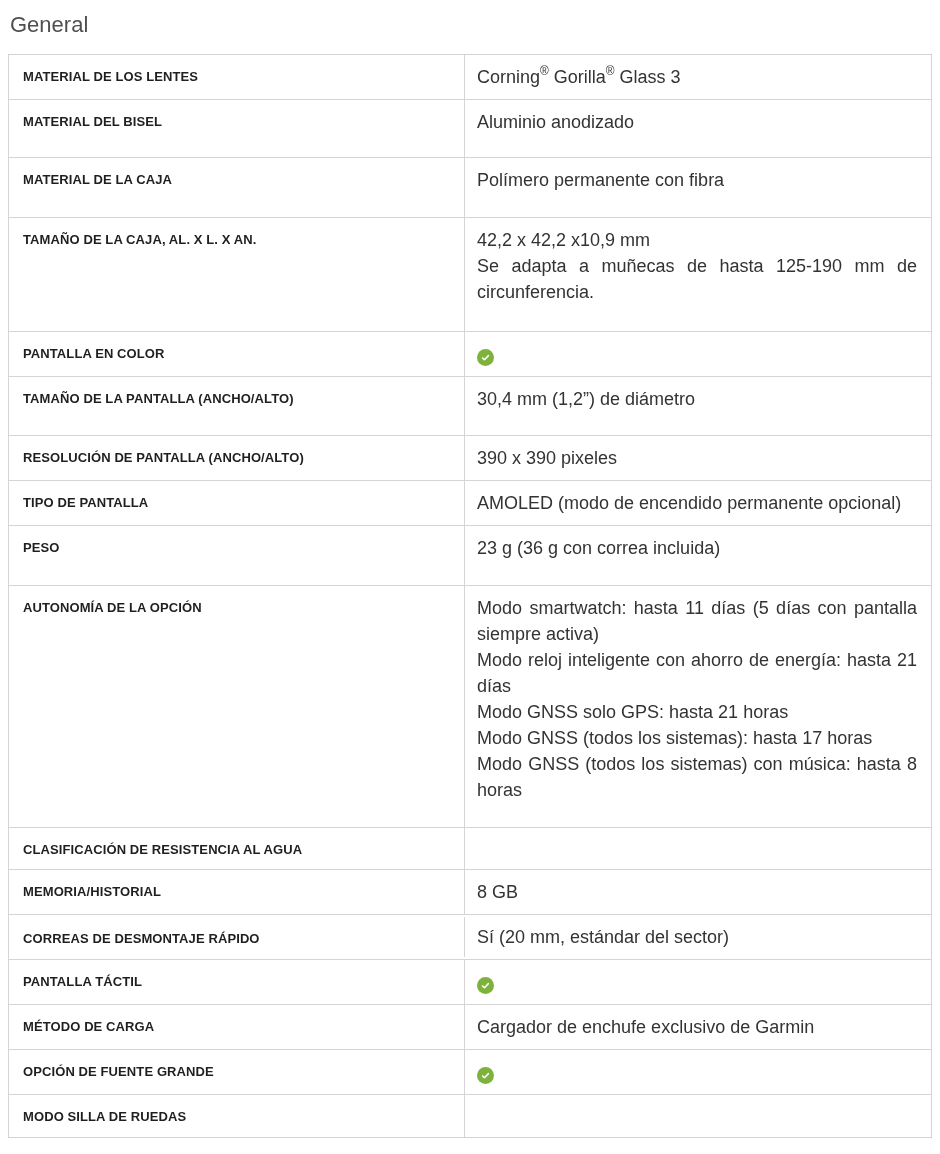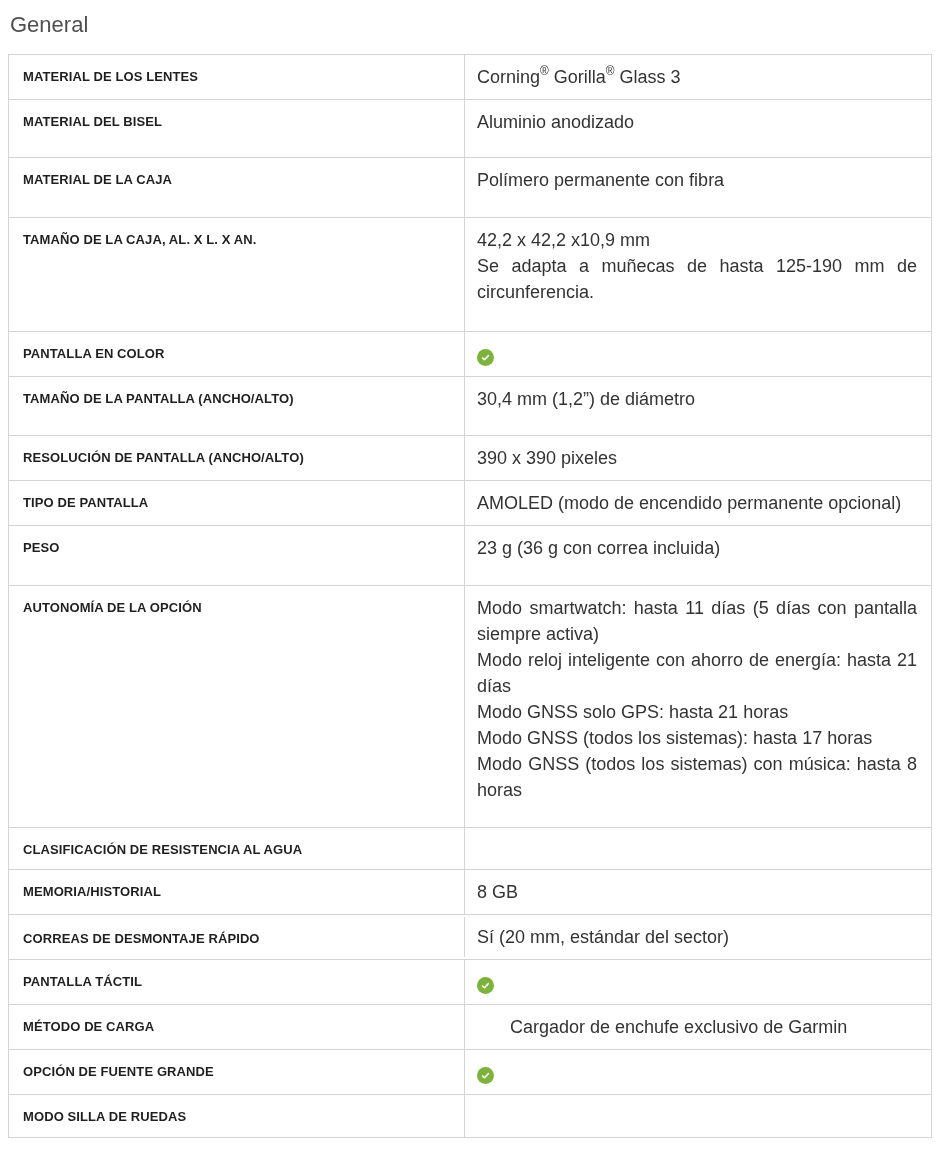--- a/index.html
+++ b/index.html
@@ -166,21 +166,21 @@
         </div>
       </div>
       <div class="row" style="min-height: 42px;">
         <div class="cell label-cell">PANTALLA TÁCTIL</div>
         <div class="cell value-cell"><span class="check" style="background: rgb(125, 179, 60);">
             <svg viewBox="0 0 16 16">
               <path d="M3.8 8.6l2.7 2.7 5.7-6" fill="none" stroke="#ffffff" stroke-width="2.2" stroke-linecap="round" stroke-linejoin="round"></path>
             </svg>
           </span></div>
       </div>
-      <div class="row" style="min-height: 42px; gap: 33px;">
+      <div class="row" style="min-height: 42px;">
         <div class="cell label-cell">MÉTODO DE CARGA</div>
         <div class="cell value-cell">
           <div class="vline">Cargador de enchufe exclusivo de Garmin</div>
         </div>
       </div>
       <div class="row" style="min-height: 42px;">
         <div class="cell label-cell">OPCIÓN DE FUENTE GRANDE</div>
         <div class="cell value-cell"><span class="check" style="background: rgb(125, 179, 60);">
             <svg viewBox="0 0 16 16">
               <path d="M3.8 8.6l2.7 2.7 5.7-6" fill="none" stroke="#ffffff" stroke-width="2.2" stroke-linecap="round" stroke-linejoin="round"></path>

